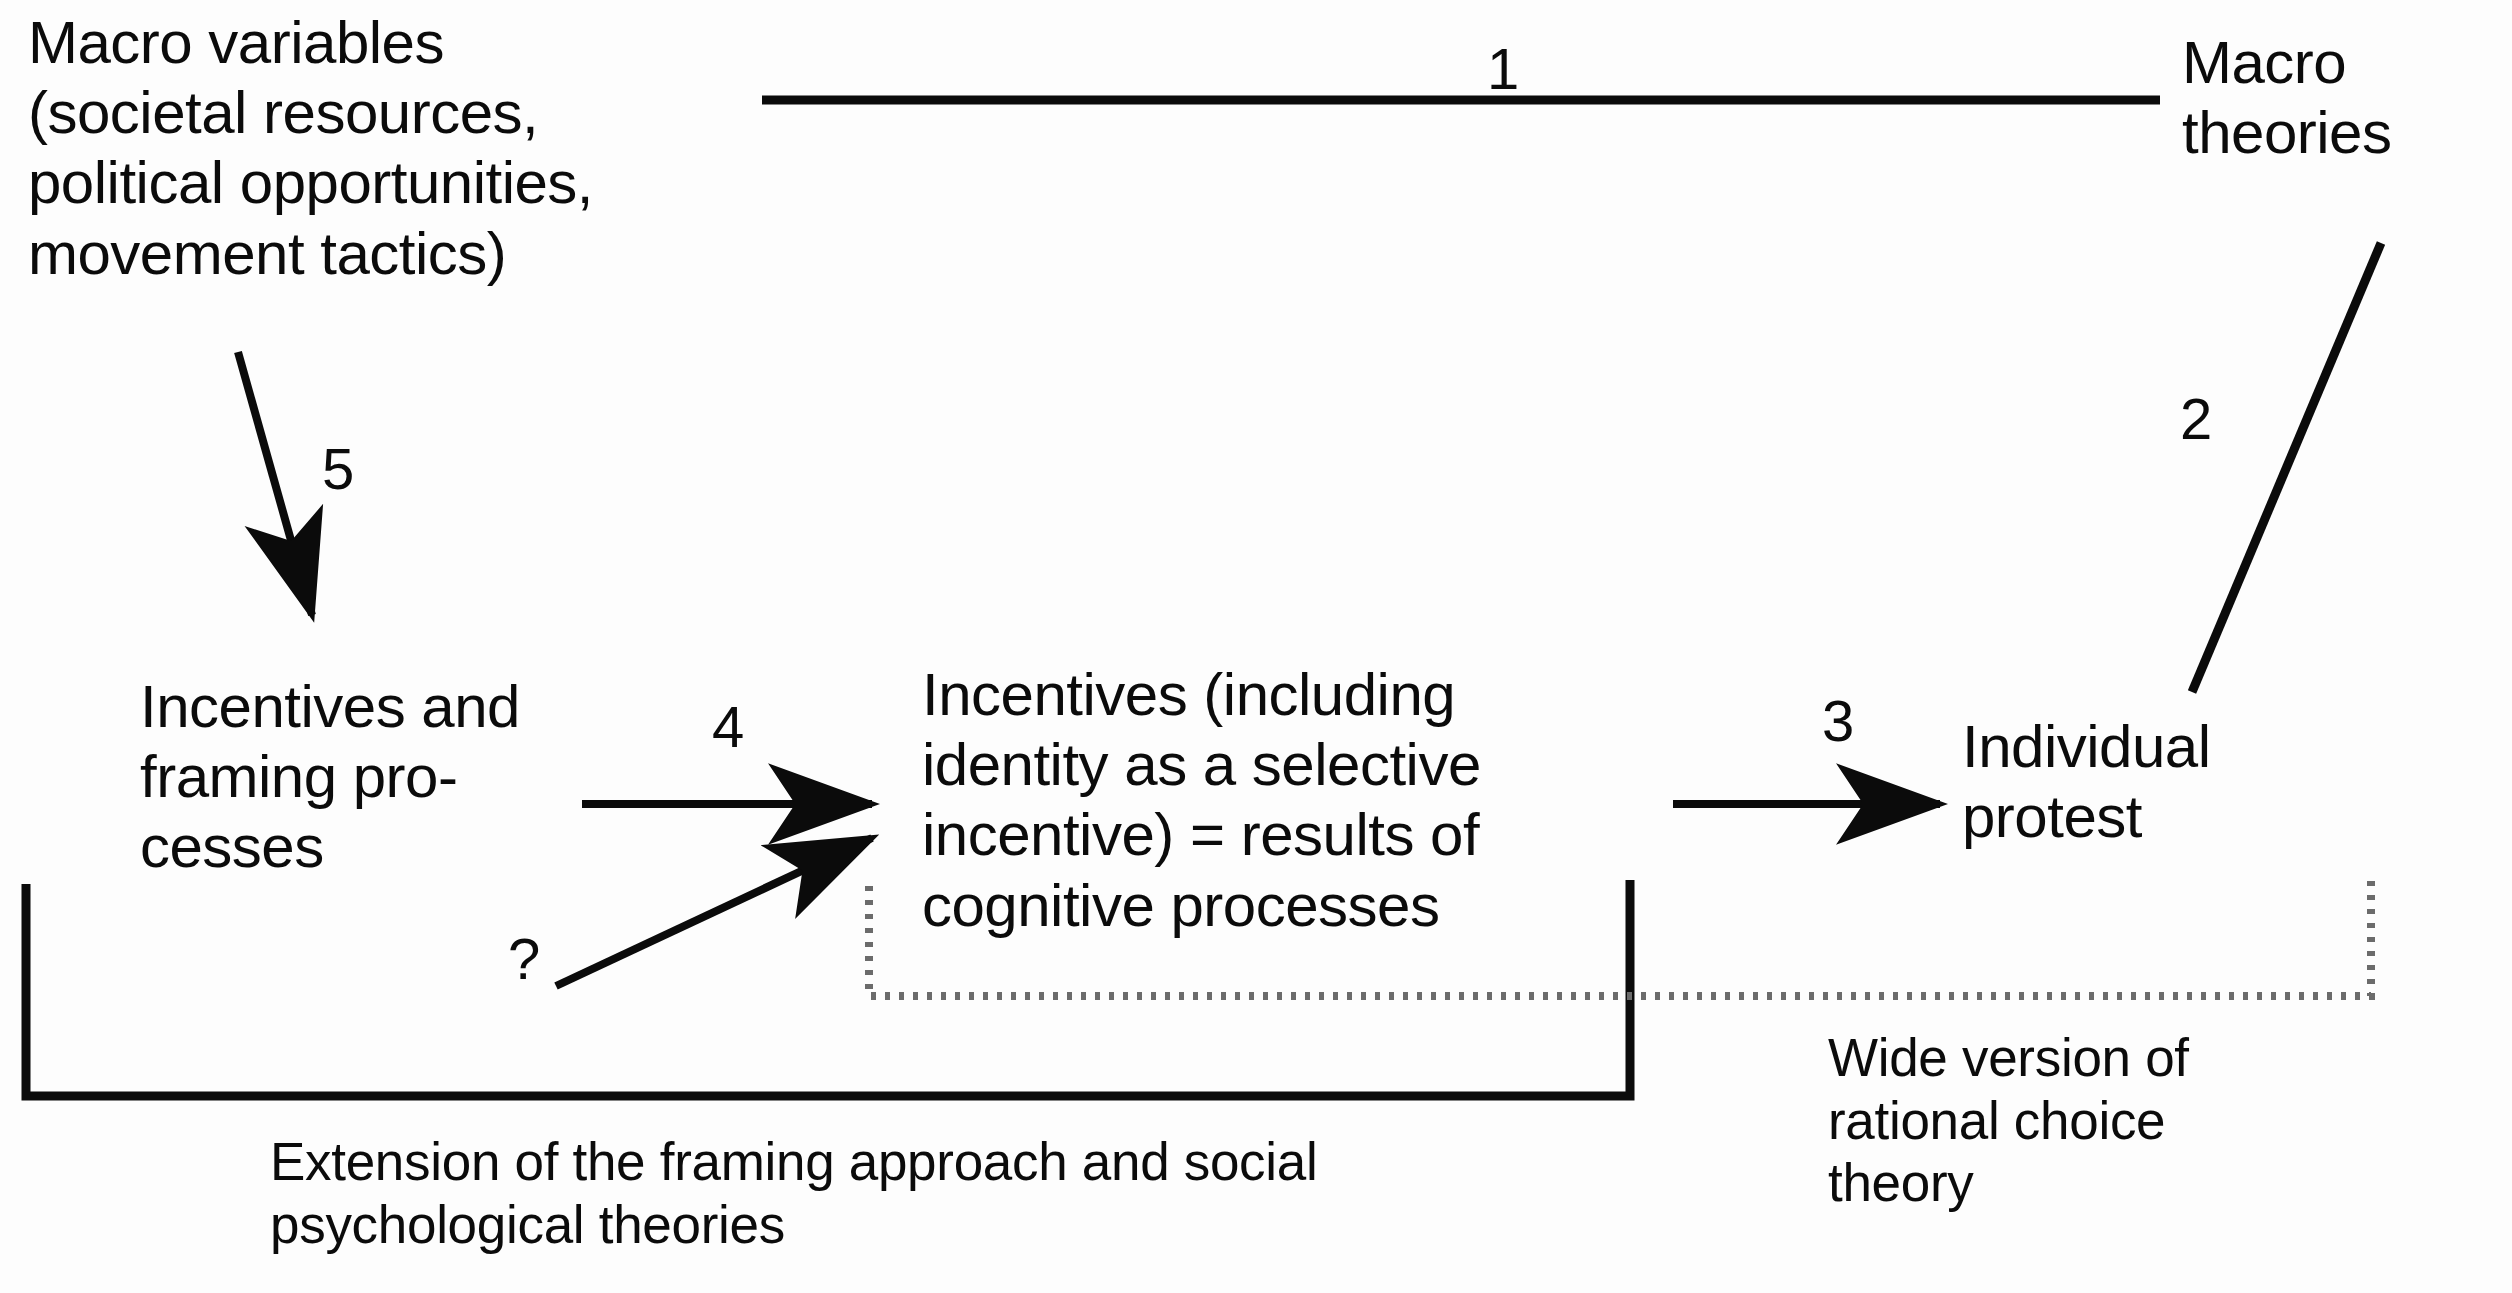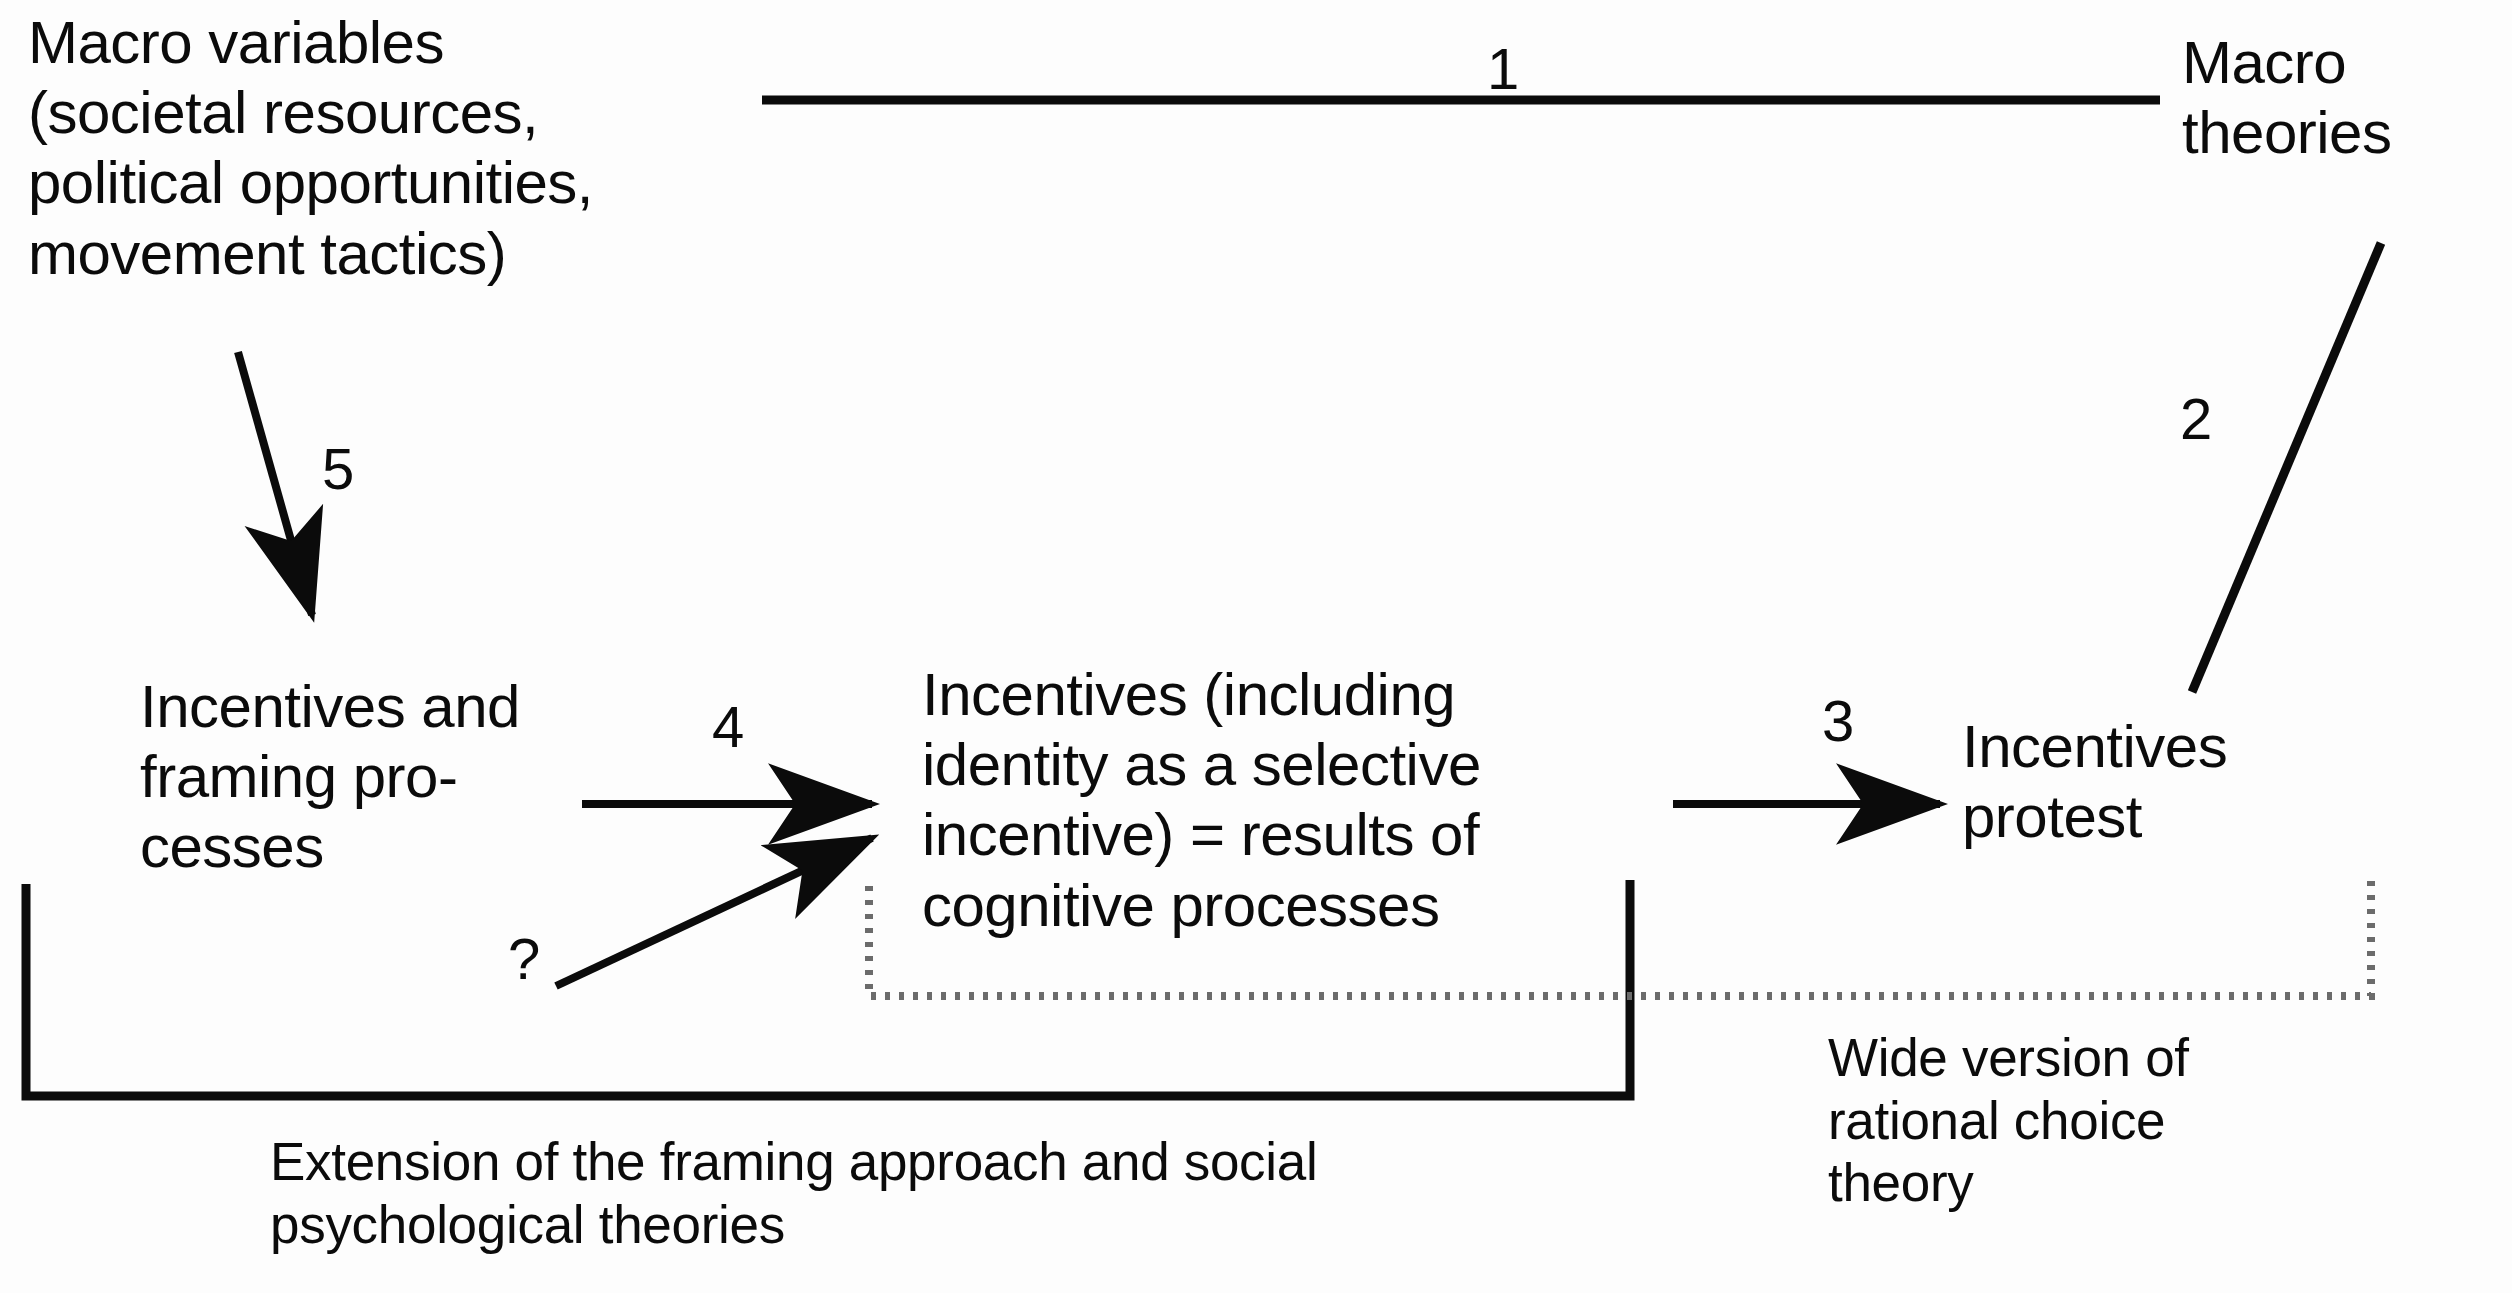--- a/index.html
+++ b/index.html
@@ -108,21 +108,21 @@
 
   <div class="node" id="node-cognitive">Incentives and
 framing pro-
 cesses</div>
 
   <div class="node" id="node-incentives">Incentives (including
 identity as a selective
 incentive) = results of
 cognitive processes</div>
 
-  <div class="node" id="node-individual">Incentives
+  <div class="node" id="node-individual">Individual
 protest</div>
 
   <div class="edge-label" id="label-1">1</div>
 
   <div class="edge-label" id="label-2">2</div>
 
   <div class="edge-label" id="label-3">3</div>
 
   <div class="edge-label" id="label-4">4</div>
 

